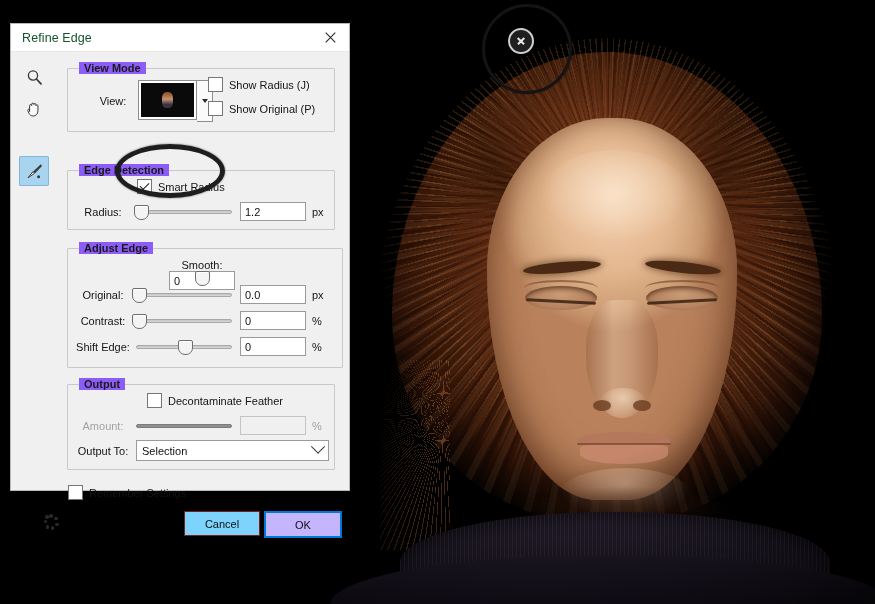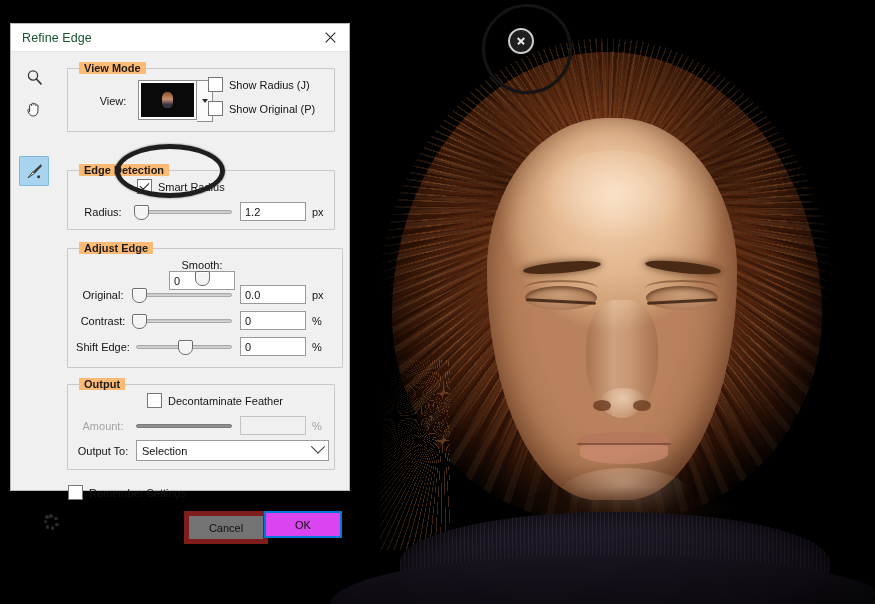--- a/index.html
+++ b/index.html
@@ -177,21 +177,21 @@
     margin-bottom:2px;border-radius:2px;cursor:pointer;
   }
   .tool-btn.selected{background:#a8d4f0;box-shadow:inset 0 0 0 1px #7fb8dd;}
   .tool-btn svg{display:block;}
 
   
   .group{
     position:absolute;border:1px solid #c9c9c9;border-radius:1px;
   }
   .group-title{
-    position:absolute;top:-7px;left:11px;background:#fdba74;
+    position:absolute;top:-7px;left:11px;background:#8b5cf6;
     padding:0 5px;font-size:11px;font-weight:bold;color:#1a1a1a;
   }
   .row{display:flex;align-items:center;}
 
   
   .cb{
     width:13px;height:13px;border:1px solid #767676;background:#fff;
     display:inline-flex;align-items:center;justify-content:center;
     flex:0 0 13px;cursor:pointer;
   }
@@ -255,26 +255,26 @@
     font-size:11px;color:#111;cursor:pointer;
   }
   .select .sel-val{flex:1;}
   .select .chev{
     width:9px;height:9px;border-right:1.4px solid #3a3a3a;border-bottom:1.4px solid #3a3a3a;
     transform:rotate(45deg) translate(-3px,-3px);
   }
 
   
   .btn{
-    width:74px;height:23px;border:5px solid #7f1d1d;background:#737373;
+    width:74px;height:23px;border:1px solid #7f1d1d;background:#7dd3fc;
     font-size:11px;color:#101010;cursor:pointer;
     font-family:"Liberation Sans",sans-serif;
     display:flex;align-items:center;justify-content:center;
   }
-  .btn.primary{border:2px solid #0078d7;background:#d946ef;}
+  .btn.primary{border:2px solid #0078d7;background:#c4b5fd;}
 
   
   .annot{
     position:absolute;border-radius:50%;
     border:4px solid #1e1e1e;
     box-shadow:0 0 2px rgba(0,0,0,.6);
     pointer-events:none;
   }
   #annot-smart-radius{left:115px;top:144px;width:100px;height:44px;border-width:5px;}
   #annot-brush-ring{

